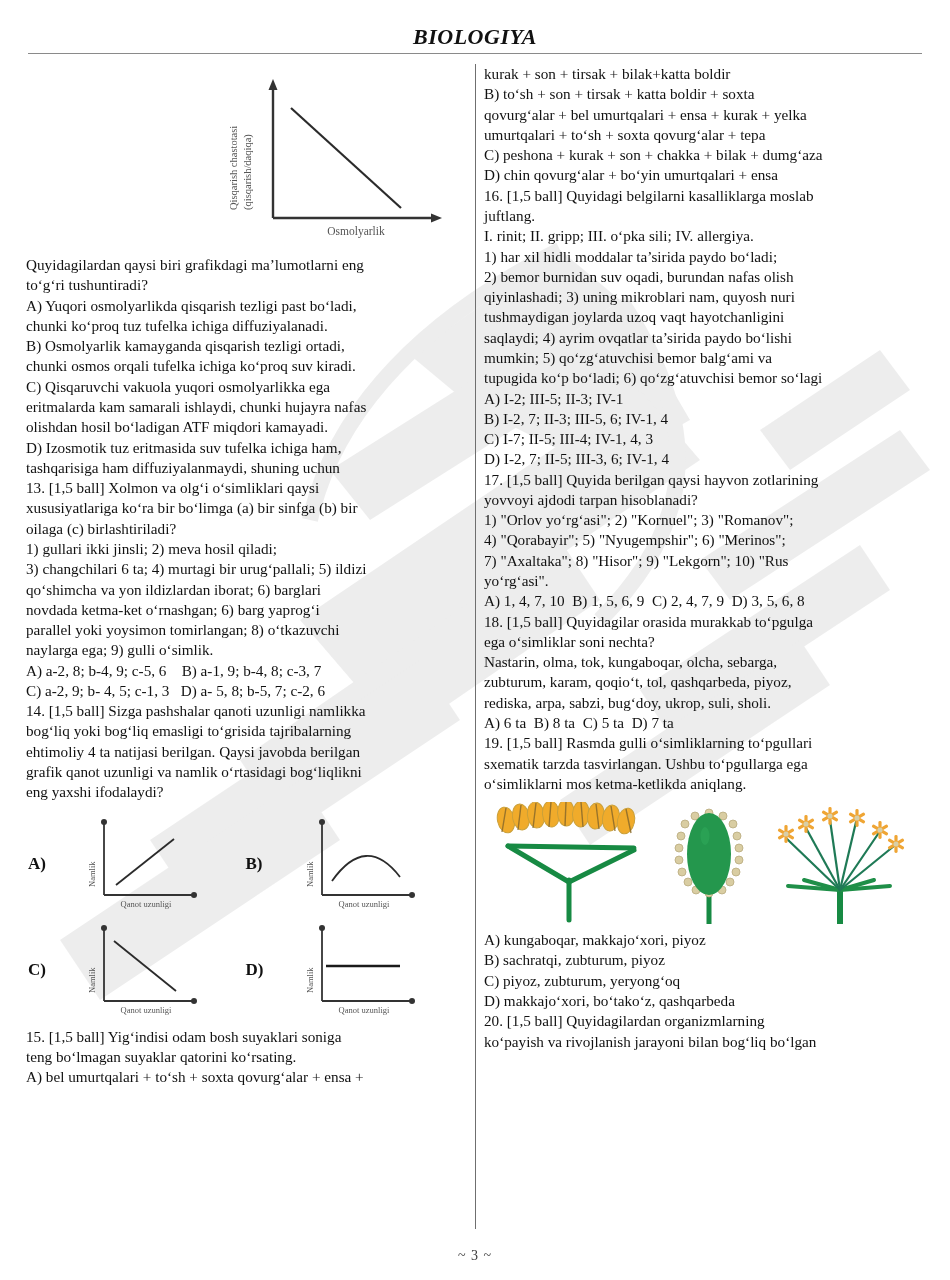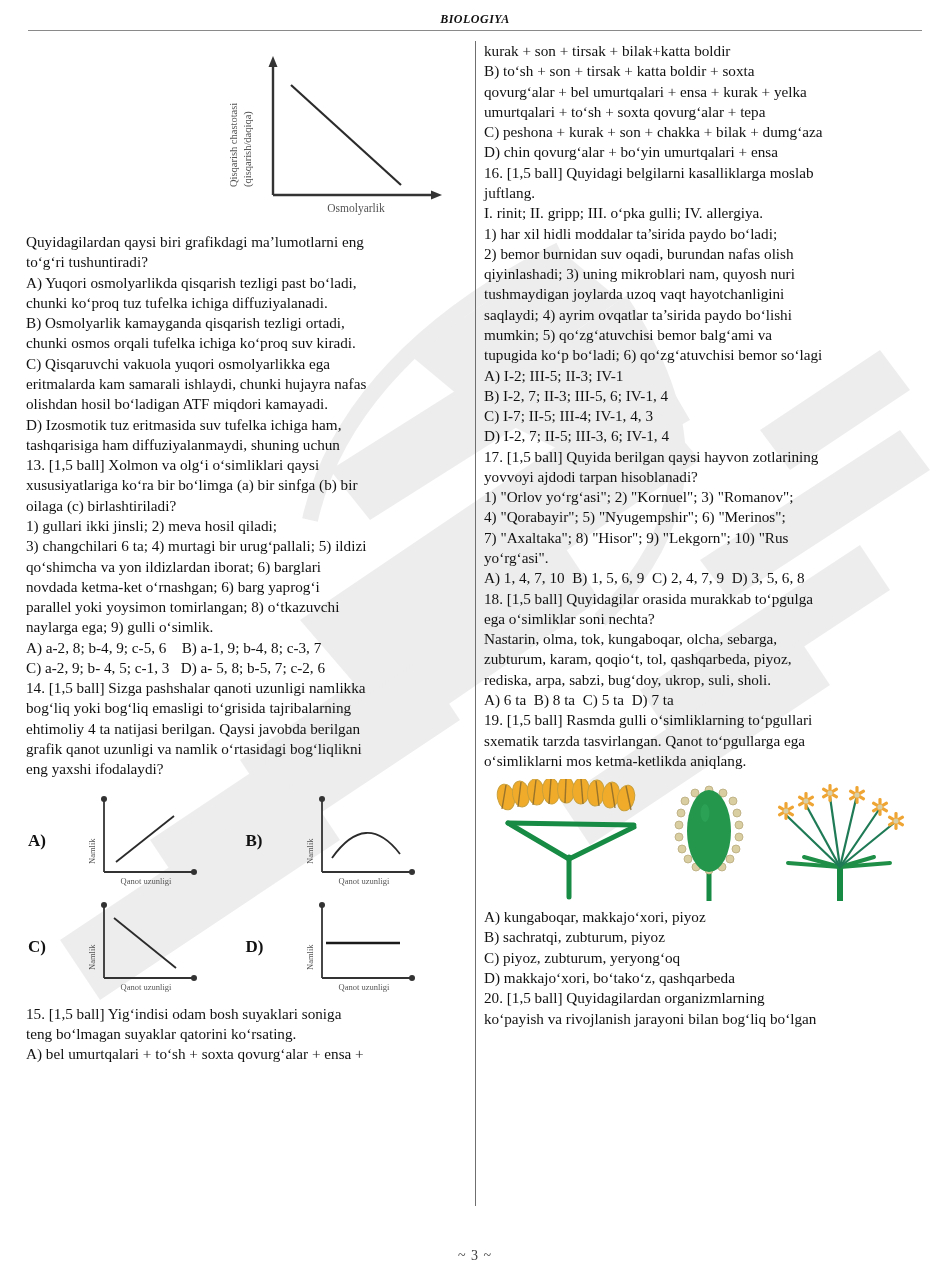--- a/index.html
+++ b/index.html
@@ -31,23 +31,23 @@
     position: absolute;
     inset: 0;
     z-index: 2;
     padding: 0;
   }
 
   .header {
     text-align: center;
     font-style: italic;
     font-weight: bold;
-    font-size: 12px;
+    font-size: 22px;
     letter-spacing: 0.5px;
-    padding-top: 12px;
+    padding-top: 24px;
     padding-bottom: 3px;
   }
   .header-rule {
     height: 1px;
     background: #8a8a8a;
     margin: 0 28px 0 28px;
   }
 
   .columns {
     display: flex;
@@ -278,21 +278,21 @@
         <p class="ln">B) to‘sh + son + tirsak + katta boldir + soxta</p>
         <p class="ln">qovurg‘alar + bel umurtqalari + ensa + kurak + yelka</p>
         <p class="ln">umurtqalari + to‘sh + soxta qovurg‘alar + tepa</p>
         <p class="ln">C) peshona + kurak + son + chakka + bilak + dumg‘aza</p>
         <p class="ln">D) chin qovurg‘alar + bo‘yin umurtqalari + ensa</p>
       </div>
 
       <div>
         <p class="ln"><span class="q-num">16.</span> <span class="q-num">[1,5 ball]</span><span> Quyidagi belgilarni kasalliklarga moslab</span></p>
         <p class="ln">juftlang.</p>
-        <p class="ln">I. rinit; II. gripp; III. o‘pka gulli; IV. allergiya.</p>
+        <p class="ln">I. rinit; II. gripp; III. o‘pka sili; IV. allergiya.</p>
         <p class="ln">1) har xil hidli moddalar ta’sirida paydo bo‘ladi;</p>
         <p class="ln">2) bemor burnidan suv oqadi, burundan nafas olish</p>
         <p class="ln">qiyinlashadi; 3) uning mikroblari nam, quyosh nuri</p>
         <p class="ln">tushmaydigan joylarda uzoq vaqt hayotchanligini</p>
         <p class="ln">saqlaydi; 4) ayrim ovqatlar ta’sirida paydo bo‘lishi</p>
         <p class="ln">mumkin; 5) qo‘zg‘atuvchisi bemor balg‘ami va</p>
         <p class="ln">tupugida ko‘p bo‘ladi; 6) qo‘zg‘atuvchisi bemor so‘lagi</p>
         <p class="ln">A) I-2; III-5; II-3; IV-1</p>
         <p class="ln">B) I-2, 7; II-3; III-5, 6; IV-1, 4</p>
         <p class="ln">C) I-7; II-5; III-4; IV-1, 4, 3</p>
@@ -313,21 +313,21 @@
         <p class="ln"><span class="q-num">18.</span> <span class="q-num">[1,5 ball]</span><span> Quyidagilar orasida murakkab to‘pgulga</span></p>
         <p class="ln">ega o‘simliklar soni nechta?</p>
         <p class="ln">Nastarin, olma, tok, kungaboqar, olcha, sebarga,</p>
         <p class="ln">zubturum, karam, qoqio‘t, tol, qashqarbeda, piyoz,</p>
         <p class="ln">rediska, arpa, sabzi, bug‘doy, ukrop, suli, sholi.</p>
         <p class="ln">A) 6 ta  B) 8 ta  C) 5 ta  D) 7 ta</p>
       </div>
 
       <div>
         <p class="ln"><span class="q-num">19.</span> <span class="q-num">[1,5 ball]</span><span> Rasmda gulli o‘simliklarning to‘pgullari</span></p>
-        <p class="ln">sxematik tarzda tasvirlangan. Qanot to‘pgullarga ega</p>
+        <p class="ln">sxematik tarzda tasvirlangan. Ushbu to‘pgullarga ega</p>
         <p class="ln">o‘simliklarni mos ketma-ketlikda aniqlang.</p>
       </div>
 
       <div class="figs">
 
         <svg width="150" height="122" viewBox="0 0 150 122" aria-hidden="true">
           <g stroke="#178a43" stroke-width="5" fill="none" stroke-linecap="round">
             <path d="M75 118 L75 78"></path>
             <path d="M75 80 L14 44"></path>
             <path d="M75 80 L140 48"></path>

